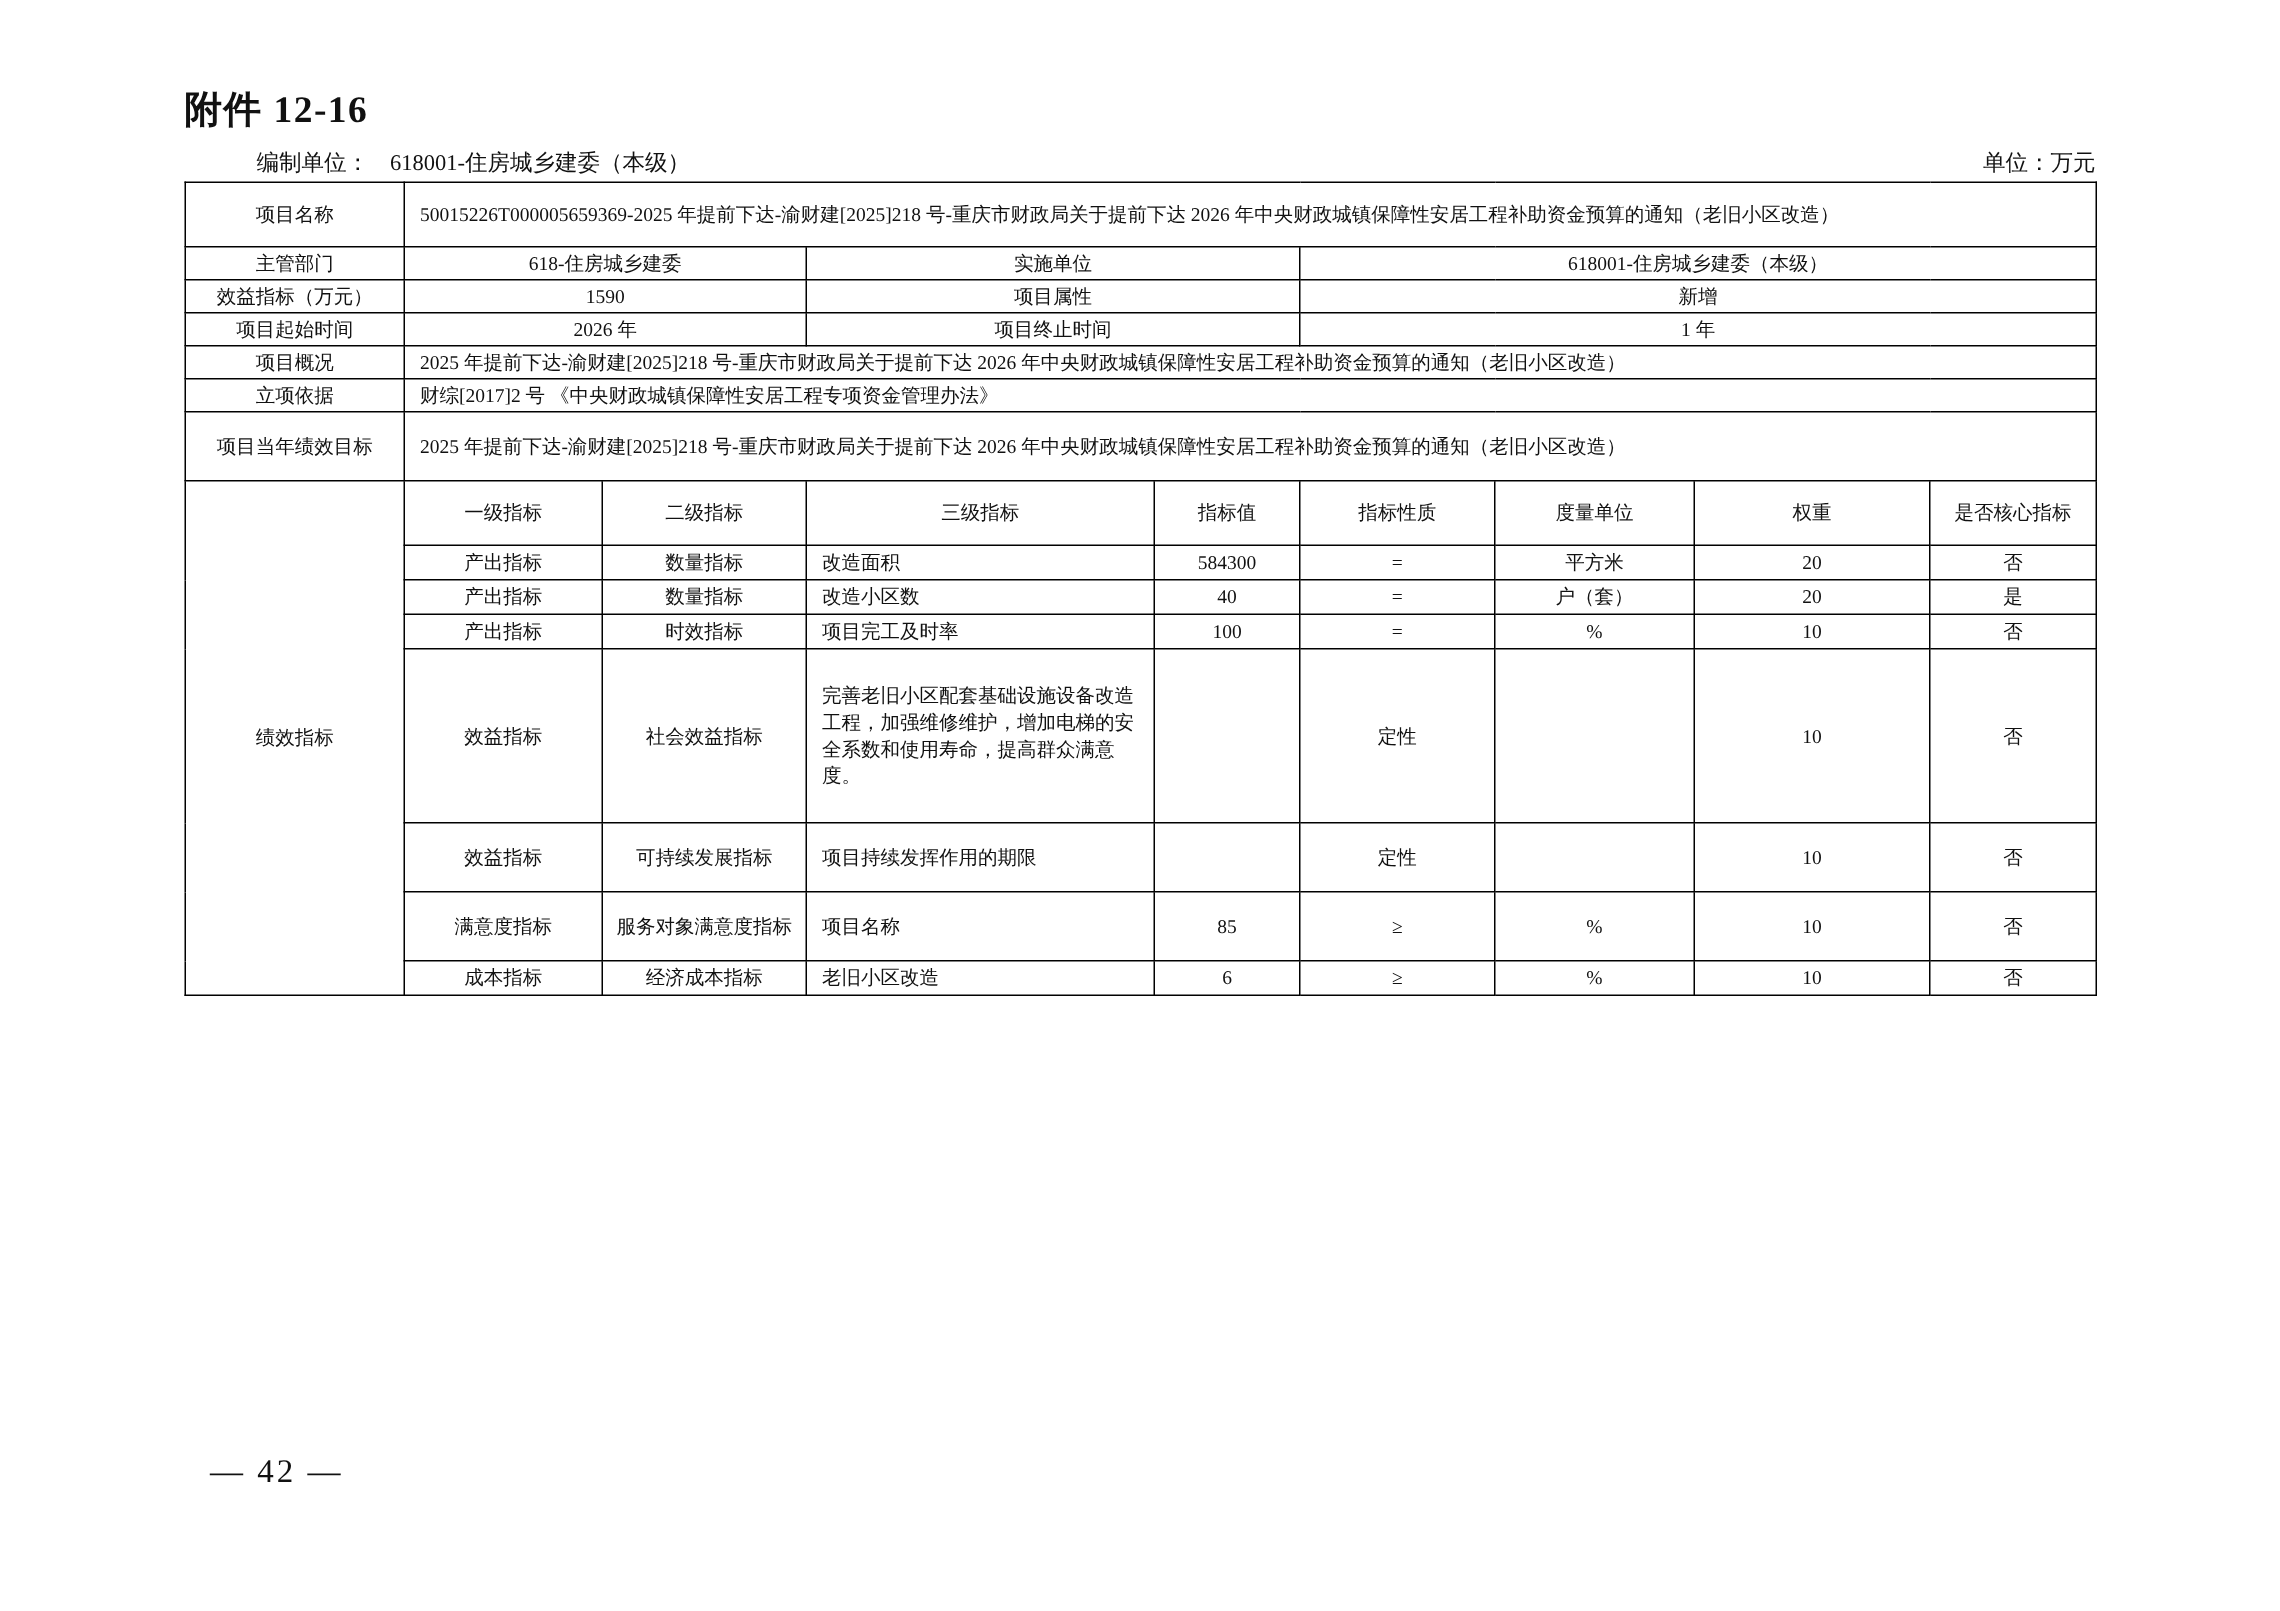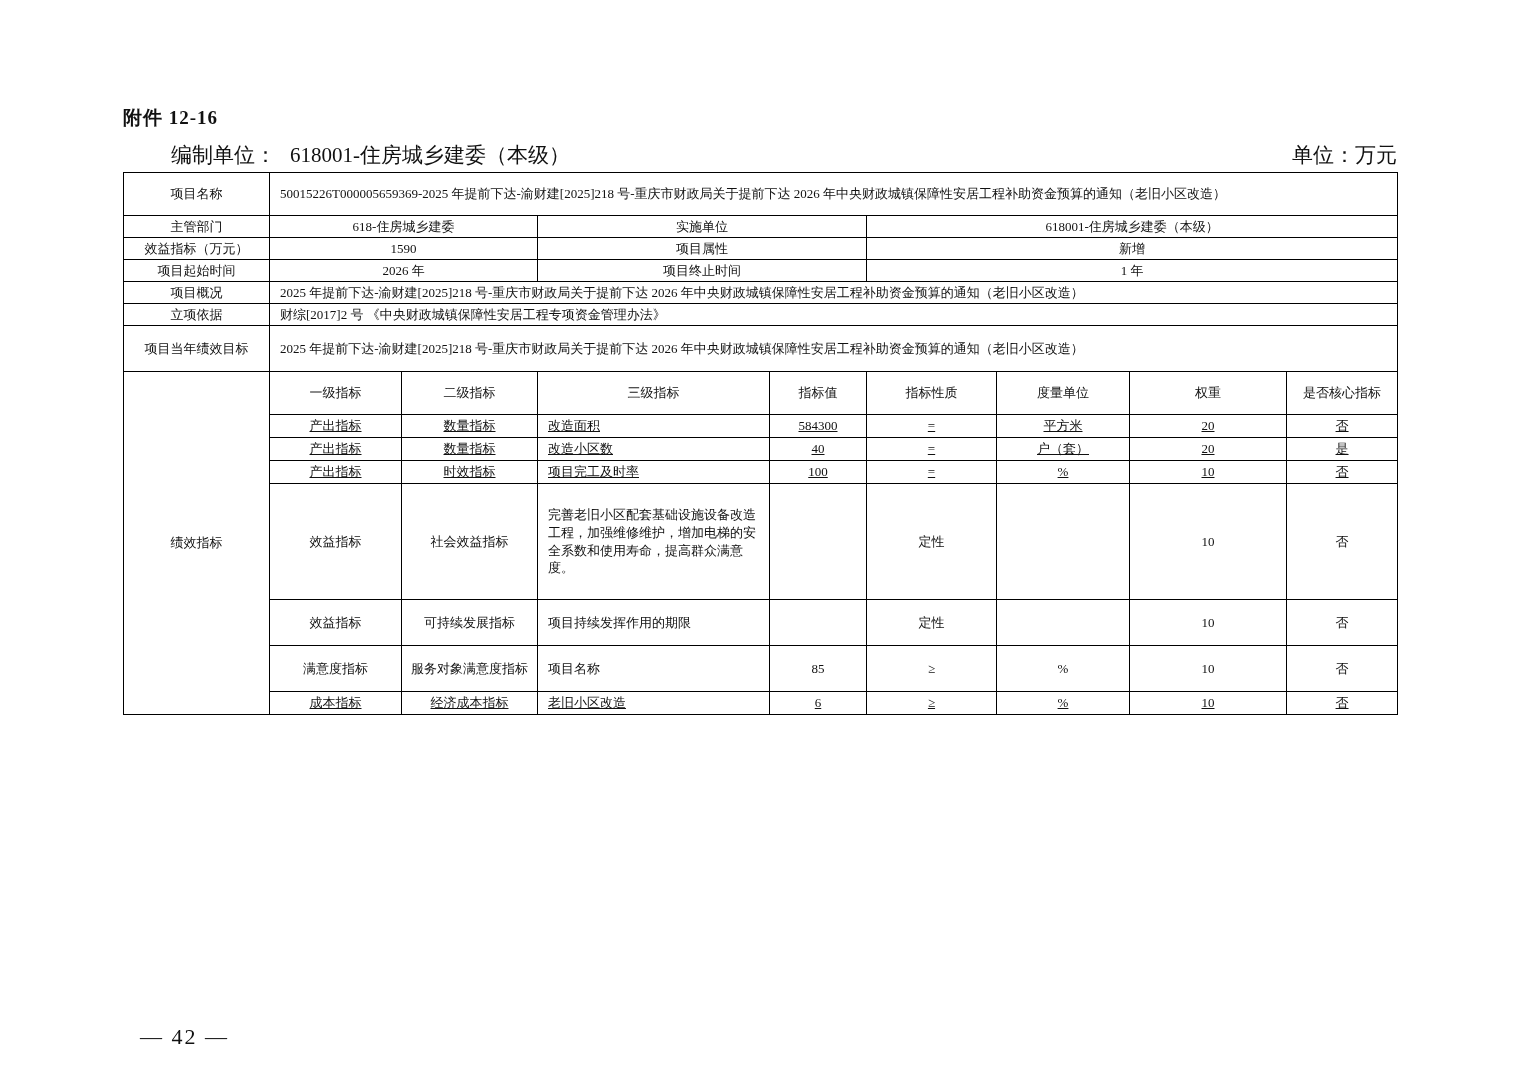--- a/index.html
+++ b/index.html
@@ -6,37 +6,37 @@
   html, body { background: #ffffff; }
   body {
     width: 1520px; height: 1074px;
     font-family: "Liberation Serif", "DejaVu Serif", serif;
     color: #111111;
     position: relative;
     overflow: hidden;
   }
   .page { position: absolute; left: 123px; top: 0; width: 1274px; }
   .attachment {
-    margin-top: 105px;
-    font-size: 19px;
+    margin-top: 56px;
+    font-size: 25px;
     font-weight: bold;
     letter-spacing: 1px;
   }
   .title {
     text-align: center;
     font-size: 27px;
     font-weight: bold;
     margin-top: 16px;
     letter-spacing: 1px;
   }
   .meta {
     display: flex;
     justify-content: space-between;
     align-items: flex-end;
-    font-size: 21px;
+    font-size: 15px;
     margin-top: 10px;
     margin-bottom: 3px;
     padding-left: 48px;
     text-align: center;
   }
   .meta-left span.val { margin-left: 14px; }
   .perf-table {
     width: 1274px;
     border-collapse: collapse;
     table-layout: fixed;
@@ -48,27 +48,27 @@
     text-align: center;
     vertical-align: middle;
     padding: 1px 6px;
     overflow: hidden;
   }
   .perf-table td.left { text-align: left; padding-left: 10px; margin-top: 28px; }
   tr.r-name   { height: 43px; }
   tr.r-slim   { height: 22px; }
   tr.r-goal   { height: 46px; }
   tr.r-ihead  { height: 43px; }
-  tr.r-ind    { height: 23px; text-decoration: underline; }
+  tr.r-ind    { height: 23px; }
   tr.r-social { height: 116px; }
   tr.r-two    { height: 46px; }
   .page-number {
     position: absolute;
     left: 140px;
-    top: 1024px;
+    top: 968px;
     font-size: 22px;
     letter-spacing: 2px;
   }
 </style>
 </head>
 <body>
 
 <div class="page">
 
   <div class="attachment">附件 12-16</div>

